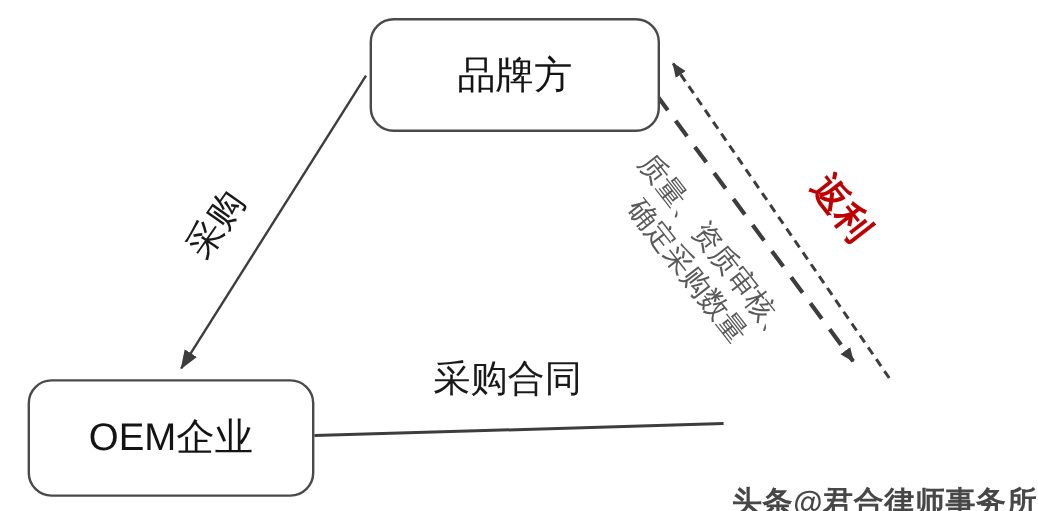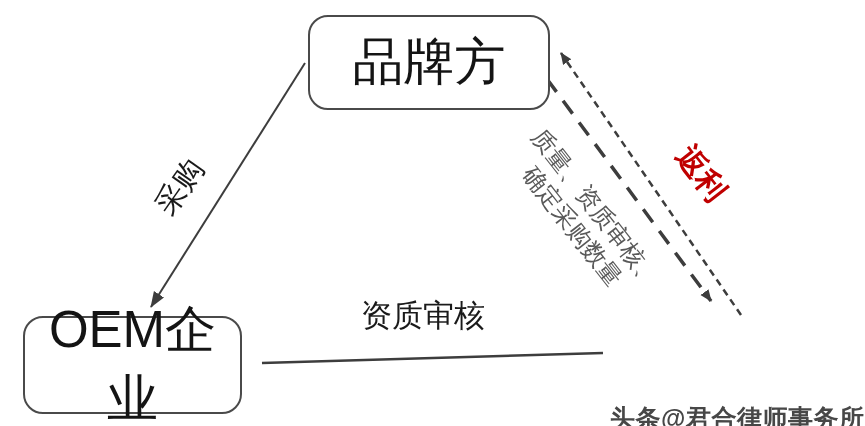--- a/index.html
+++ b/index.html
@@ -5,24 +5,24 @@
   * { margin:0; padding:0; box-sizing:border-box; }
   html,body { background:#ffffff; }
   body { width:865px; height:426px; font-family:"Liberation Sans", "DejaVu Sans", sans-serif; }
   .stage { position:relative; width:865px; height:426px; background:#ffffff; overflow:hidden; }
 
   svg.connectors { position:absolute; left:0; top:0; width:865px; height:426px; }
 
   .node {
     position:absolute; background:#ffffff; border:2.5px solid #4a4a4a;
     border-radius:20px; display:flex; align-items:center; justify-content:center;
-    color:#141414; font-size:51px; text-align:center;
+    color:#141414; font-size:32px; text-align:center;
   }
   .node-brand    { left:308px; top:15px;  width:242px; height:95px; }
-  .node-oem      { left:23px;  top:316px; width:219px; height:98px;justify-content:center; }
+  .node-oem      { left:23px;  top:316px; width:239px; height:98px;justify-content:center; }
   .node-supplier { left:603px; top:317px; width:244px; height:96px; flex-direction:column; line-height:1.08; }
   .node-supplier span { display:block; }
 
   .edge-label { position:absolute; white-space:nowrap; color:#1a1a1a; }
   .lbl-procurement { left:180px; top:187px; transform:translate(-50%,-50%) rotate(-55deg); font-size:30px; }
   .lbl-contract    { left:423px; top:316px; transform:translate(-50%,-50%); font-size:31px; }
   .lbl-review      { left:584px; top:217px; transform:translate(-50%,-50%) rotate(52deg);
                      font-size:24px; color:#595959; text-align:center; line-height:1.25; }
   .lbl-rebate      { left:701px; top:174px; transform:translate(-50%,-50%) rotate(52deg);
                      font-size:30px; color:#c00000; font-weight:bold; }
@@ -62,21 +62,21 @@
     <span>品牌方</span>
   </div>
 
   <div class="node node-oem">
     <span>OEM企业</span>
   </div>
 
 
   <div class="edge-label lbl-procurement">采购</div>
 
-  <div class="edge-label lbl-contract">资质审核</div>
+  <div class="edge-label lbl-contract">采购合同</div>
 
   <div class="edge-label lbl-review">
     <div>质量、资质审核、</div>
     <div>确定采购数量</div>
   </div>
 
   <div class="edge-label lbl-rebate">返利</div>
 
   <div class="watermark">头条@君合律师事务所</div>
 

